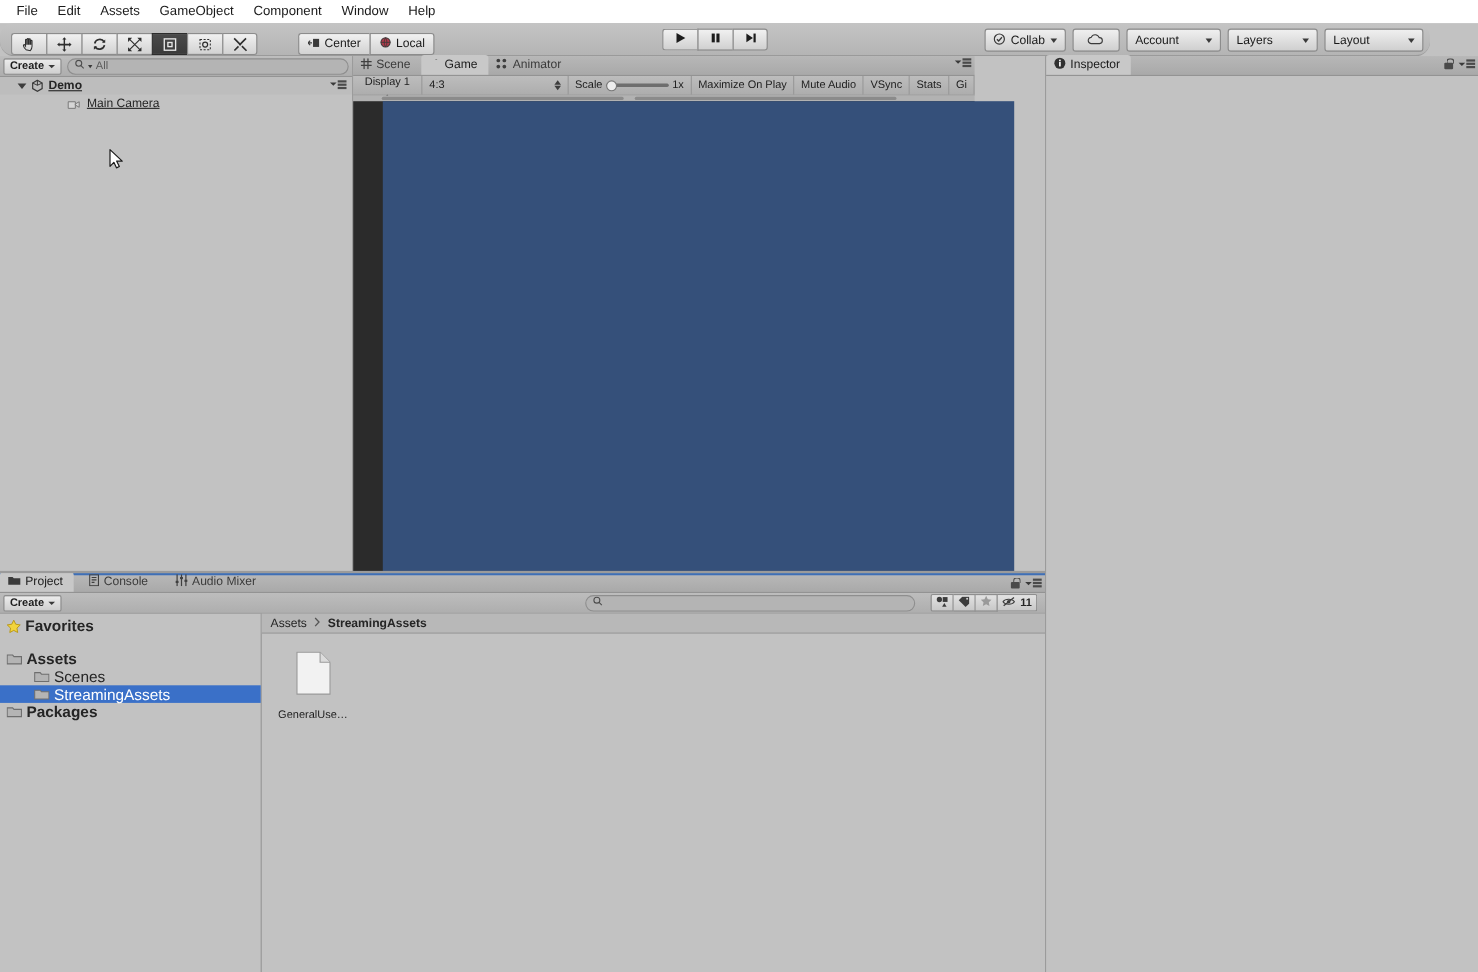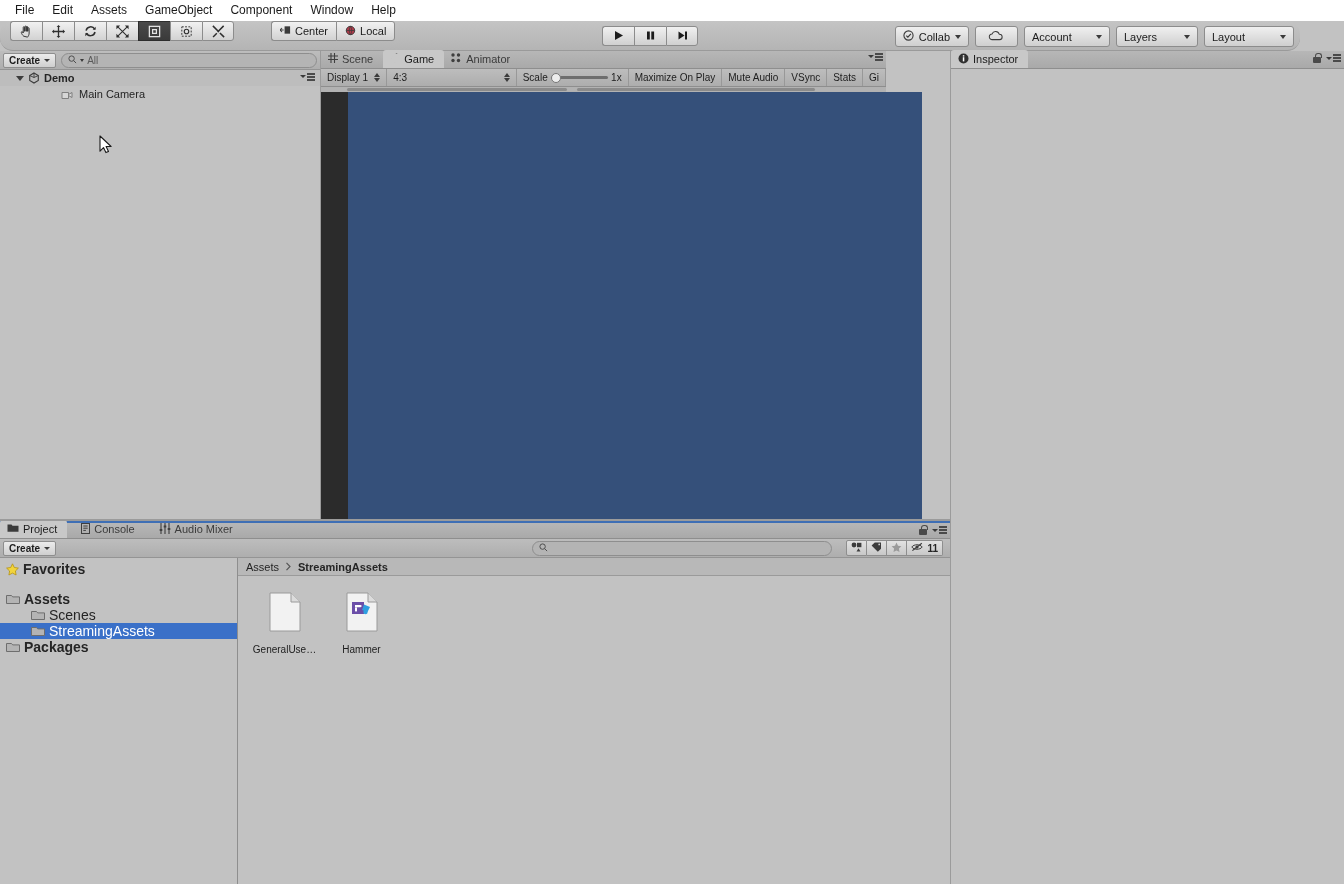--- a/index.html
+++ b/index.html
@@ -25,21 +25,21 @@
   .menubar .mitem {
     padding: 2px 9px; font-size: 12px; color: #1a1a1a; line-height: 15px;
     cursor: default;
   }
 
   
   .toolbar {
     position: absolute; left: 0; top: 21px; width: 1300px; height: 30px;
     background: linear-gradient(#c4c4c4, #b4b4b4);
     border-bottom: 1px solid #9a9a9a;
-    display: flex; align-items: flex-start; border-radius: 13px;
+    display: flex; align-items: flex-end; border-radius: 13px;
   }
   .btngroup { display: flex; margin-left: 10px; }
   .tbtn {
     width: 32px; height: 20px;
     background: linear-gradient(#f1f1f1, #d2d2d2);
     border: 1px solid #8c8c8c;
     border-right-width: 0;
     display: flex; align-items: center; justify-content: center;
     cursor: default;
   }
@@ -119,21 +119,21 @@
     font-size: 10px; font-weight: bold; color: #1d1d1d; cursor: default;
   }
   .searchpill {
     flex: 1; height: 15px;
     background: #b4b4b4;
     border: 1px solid #8e8e8e; border-radius: 8px;
     display: flex; align-items: center; padding: 0 6px; gap: 3px;
     font-size: 10px; color: #5a5a5a;
   }
   .h-tree { background: #c2c2c2; height: 428px; overflow: hidden; position: relative; }
-  .trow { height: 16px; display: flex; align-items: center; font-size: 11px; padding-left: 6px; position: relative; }
+  .trow { height: 16px; display: flex; align-items: center; font-size: 11px; padding-left: 6px; position: relative; text-decoration: underline; }
   .trow.scene { background: #bdbdbd; font-weight: bold; }
   .trow .arrow-d { width: 0; height: 0; border-left: 4px solid transparent; border-right: 4px solid transparent; border-top: 5px solid #3c3c3c; margin-right: 4px; }
   .scene-opt { position: absolute; right: 5px; top: 3px; display: flex; align-items: center; gap: 1px; }
 
   .cursor-arrow { position: absolute; left: 99px; top: 65px; z-index: 50; pointer-events: none; }
 
   
   #gameview { left: 321px; top: 51px; width: 565px; height: 468px; }
   .g-toolbar {
     height: 18px; background: linear-gradient(#bdbdbd, #adadad);
@@ -446,21 +446,21 @@
           <span class="hamburger">
               <i></i>
               <i></i>
               <i></i>
             </span>
         </span>
       </div>
     </div>
 
     <div class="g-toolbar">
-      <div class="g-cell ddl" style="width:80px;">
+      <div class="g-cell ddl" style="width:80px;flex-direction:column;">
         <span>Display 1</span>
         <span class="stepper">
             <span class="up"></span>
             <span class="dn"></span>
           </span>
       </div>
       <div class="g-cell ddl" style="width:172px;">
         <span>4:3</span>
         <span class="stepper">
             <span class="up"></span>
@@ -687,34 +687,20 @@
         <div class="grid">
           <div class="asset">
             <span>
               <svg width="32" height="40" viewBox="0 0 32 40">
                   <path d="M1 1h21l9 9v29H1z" fill="#f2f2f2" stroke="#9a9a9a" stroke-width="1"></path>
                   <path d="M22 1v9h9" fill="#dcdcdc" stroke="#9a9a9a" stroke-width="1"></path>
                 </svg>
             </span>
             <span class="lbl">GeneralUse…</span>
           </div>
-          <div class="asset">
-            <span>
-              <svg width="32" height="40" viewBox="0 0 32 40">
-                  <path d="M1 1h21l9 9v29H1z" fill="#f2f2f2" stroke="#9a9a9a" stroke-width="1"></path>
-                  <path d="M22 1v9h9" fill="#dcdcdc" stroke="#9a9a9a" stroke-width="1"></path>
-                  <rect x="6" y="10" width="12" height="12" fill="#6b4ea8"></rect>
-                  <path d="M9 13h5.5c1.5 0 1.5 2.2 0 2.2H9z" fill="#ffffff"></path>
-                  <rect x="9" y="15.4" width="2" height="4" fill="#ffffff"></rect>
-                  <path d="M18 12.5l6 2.5-2.5 5-5.5-2z" fill="#2f9fe0"></path>
-                  <circle cx="19.5" cy="20" r="2.2" fill="#2f9fe0"></circle>
-                </svg>
-            </span>
-            <span class="lbl">Hammer</span>
-          </div>
         </div>
 
       </div>
     </div>
   </div>
 
   <div class="vline" style="left:320px;top:51px;width:1px;height:468px;"></div>
   <div class="vline" style="left:950px;top:51px;width:1px;height:833px;"></div>
   <div class="vline" style="left:0;top:519px;width:950px;height:2px;"></div>
 

